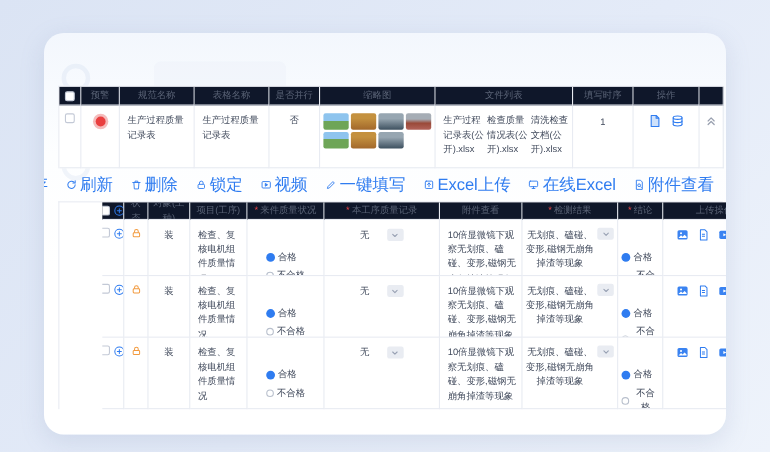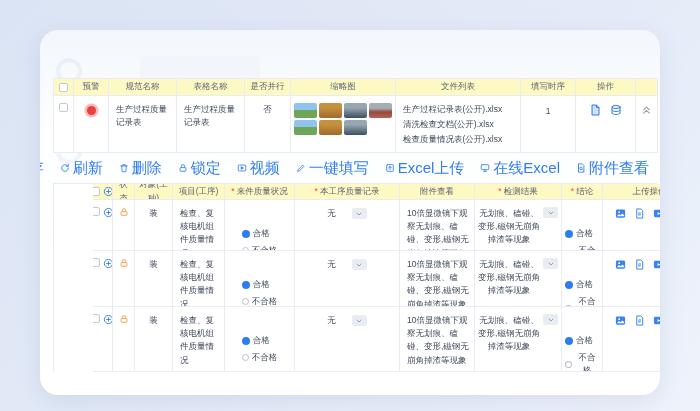--- a/index.html
+++ b/index.html
@@ -17,21 +17,21 @@
     background:rgba(205,220,240,.10); border-radius:6px; }
 
   .content { position:absolute; left:13px; top:48px; width:604px; }
 
   
   .tbl { display:grid; border-top:1px solid #e8ebf2; border-left:1px solid #e8ebf2;
     background:#fff; font-size:8.5px; color:#414a5c; }
   .tbl > div { border-right:1px solid #e8ebf2; border-bottom:1px solid #e8ebf2;
     display:flex; align-items:center; justify-content:center; text-align:center;
     line-height:1.55; padding:2px 3px; overflow:hidden; }
-  .tbl > .hd { background:#fef9c3; color:#5b6477; font-weight:500; }
+  .tbl > .hd { background:#0f172a; color:#5b6477; font-weight:500; }
   .tbl > .top { align-items:flex-start; padding-top:7px; }
   .tbl > .left { justify-content:flex-start; text-align:left; padding-left:7px; }
 
   .t-top { grid-template-columns:20px 35px 68px 68px 46px 105px 125px 55px 60px 22px;
     grid-template-rows:17px 57px; }
   .t-det { grid-template-columns:20px 22px 38px 52px 70px 105px 75px 87px 41px 94px;
     grid-template-rows:16px 51px 56px 65px;padding-left:39px; }
 
   .star { color:#ef4444; margin-right:2px; }
 
@@ -56,21 +56,21 @@
 
   
   .thumb-grid { display:grid; grid-template-columns:repeat(4,23px); gap:2px; }
   .thumb { width:23px; height:15px; border-radius:2px; }
   .th-landscape { background:linear-gradient(180deg,#8ec4ee 0 45%,#6ea557 45% 100%); }
   .th-autumn { background:linear-gradient(180deg,#c4913f 0 30%,#a2682b 100%); }
   .th-cliff { background:linear-gradient(180deg,#97a6b1 0 32%,#3d505f 100%); }
   .th-temple { background:linear-gradient(180deg,#a6adb5 0 35%,#9a4a39 60%,#b2635a 100%); }
 
   
-  .filelist { display:flex; flex-direction:column; gap:2px; align-items:flex-start; text-align:right; }
+  .filelist { display:flex; flex-direction:row; gap:2px; align-items:flex-start; text-align:left; }
 
   
   .toolbar { height:30px; display:flex; align-items:center; justify-content:flex-end; }
   .tb-btn { display:flex; align-items:center; gap:3px; color:#2f7cf0; font-size:15px;
     padding:0 8px; cursor:pointer; white-space:nowrap; }
   .tb-sep { width:1px; height:10px; background:#dde2ec; }
 
   .op-icons { display:flex; gap:9px; align-items:center; justify-content:center; }
   .up-icons { display:flex; gap:8px; align-items:center; justify-content:center; }
 </style>
@@ -115,22 +115,22 @@
           <div class="thumb th-cliff"></div>
           <div class="thumb th-temple"></div>
           <div class="thumb th-landscape"></div>
           <div class="thumb th-autumn"></div>
           <div class="thumb th-cliff"></div>
         </div>
       </div>
       <div class="top left">
         <div class="filelist">
           <span>生产过程记录表(公开).xlsx</span>
+          <span>检查质量情况表(公开).xlsx</span>
           <span>清洗检查文档(公开).xlsx</span>
-          <span>检查质量情况表(公开).xlsx</span>
         </div>
       </div>
       <div class="top" style="padding-top:9px;">1</div>
       <div class="top" style="padding-top:8px;">
         <div class="op-icons">
           <span class="blue">
             <svg class="ic" width="12" height="12" viewBox="0 0 24 24" fill="#cfe2fb" stroke="currentColor" stroke-width="2" stroke-linejoin="round">
                 <path d="M6 2h9l5 5v15H6z"></path>
                 <path d="M15 2v5h5" fill="none"></path>
               </svg>

